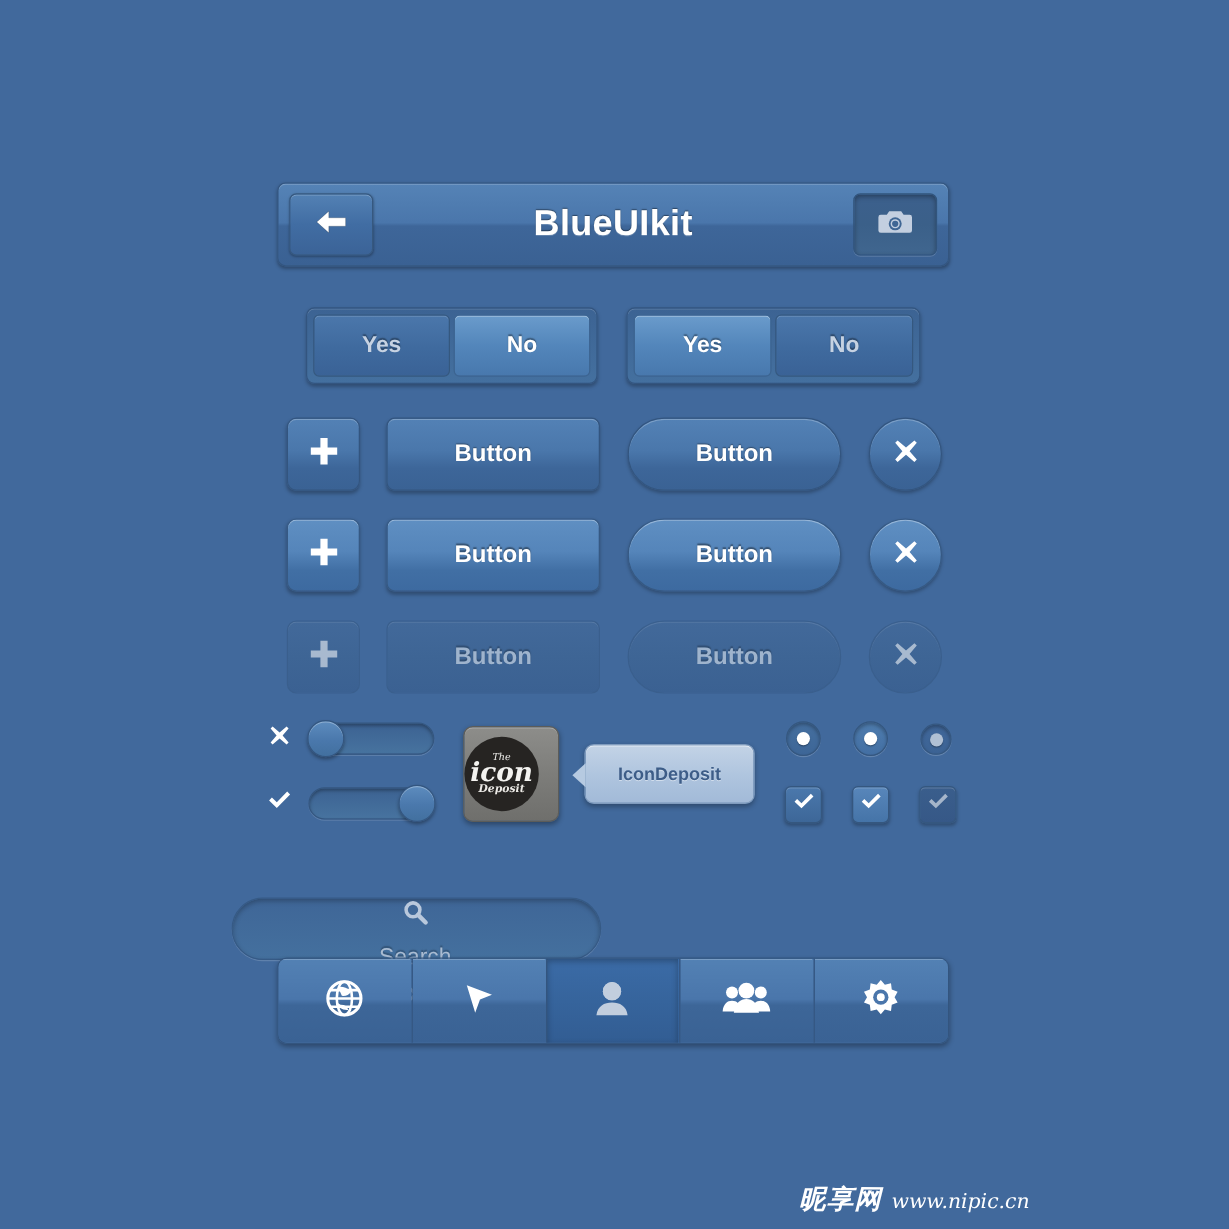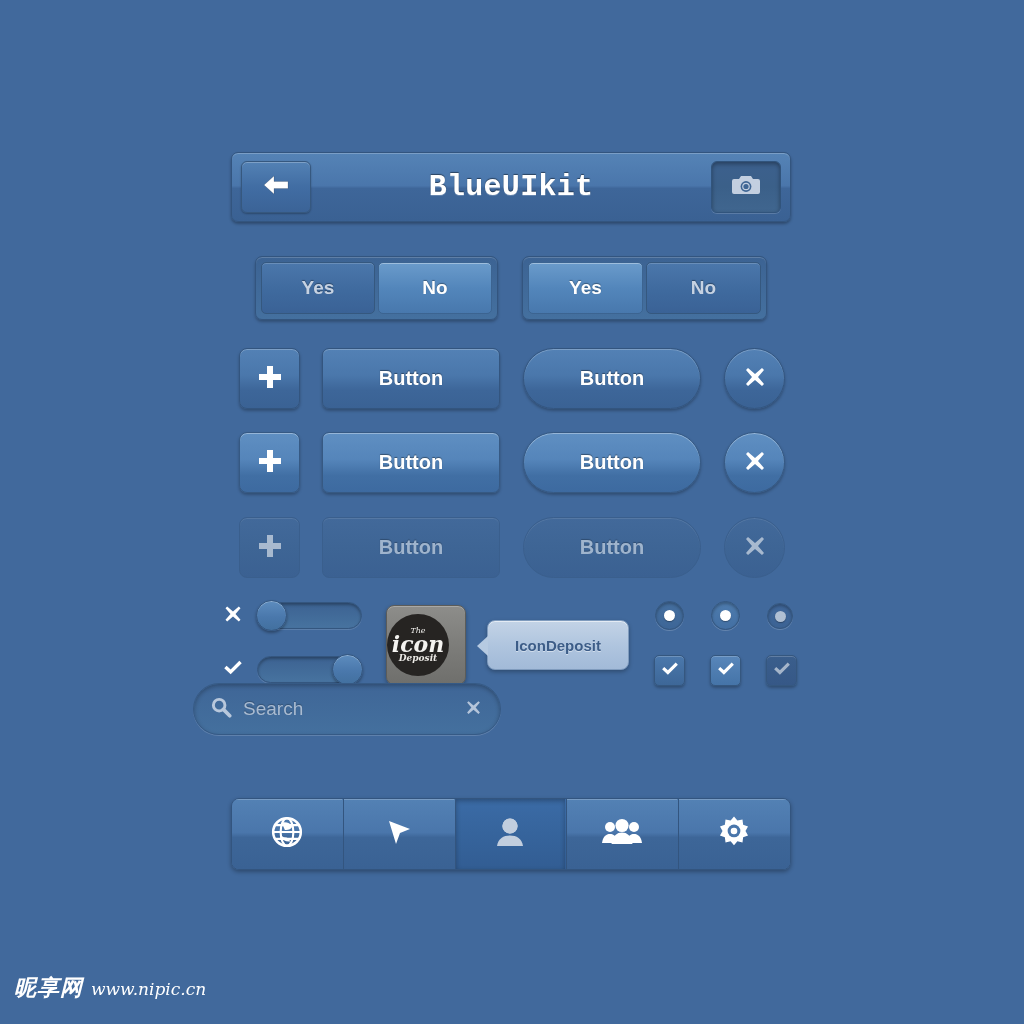--- a/index.html
+++ b/index.html
@@ -53,21 +53,21 @@
     border-radius: 6px;
     background: linear-gradient(to bottom, #3c608d 0%, #3b6089 50%, #40668f 100%);
     border: 1px solid #31547c;
     box-shadow: 0 2px 4px rgba(0,0,0,0.35) inset,
                 0 1px 0 rgba(255,255,255,0.16);
     display: flex; align-items: center; justify-content: center;
   }
   .title-text {
     flex: 1;
     text-align: center;
-    font-family: Liberation Mono, monospace;
+    font-family: Liberation Sans, sans-serif;
     font-size: 30px;
     font-weight: bold;
     color: #ffffff;
     text-shadow: 0 -1px 1px rgba(0,0,0,0.45), 0 1px 0 rgba(255,255,255,0.20);
     letter-spacing: 0.3px;
   }
 
   
   .seg-group {
     position: absolute;
@@ -302,25 +302,26 @@
   
   .search {
     position: absolute;
     height: 52px;
     border-radius: 26px;
     display: flex; align-items: center;
     padding: 0 18px 0 16px;
     gap: 11px;
   }
   #search-1 {
-    left: 193px; top: 683px; width: 308px;
+    left: 193px; top: 748px; width: 308px;
     background: linear-gradient(to bottom, #3f6697 0%, #44709e 100%);
     border: 1px solid #365a85;
     box-shadow: 0 2px 4px rgba(0,0,0,0.26) inset,
                 0 1px 0 rgba(255,255,255,0.16);
+    flex-direction: column;
   }
   #search-2 {
     left: 524px; top: 716px; width: 305px;
     background: linear-gradient(to bottom, #49759f 0%, #4a78aa 100%);
     border: 1px solid #3a6090;
     box-shadow: 0 2px 4px rgba(0,0,0,0.20) inset,
                 0 1px 0 rgba(255,255,255,0.22);
   }
   .search-text { flex: 1; font-size: 19px; }
   .ph  { color: #a9bbd1; text-shadow: 0 -1px 1px rgba(0,0,0,0.25); }
@@ -349,23 +350,23 @@
   }
   .tab.active {
     background: linear-gradient(to bottom, #3b6ba6 0%, #36649c 50%, #325d93 100%);
     box-shadow: 0 2px 5px rgba(0,0,0,0.28) inset;
   }
   .tab + .tab { border-left: 1px solid #33557f; }
 
   
   .watermark {
     position: absolute;
-    left: 0; bottom: 12px;
+    left: 0; bottom: 0;
     width: 872px; height: 48px;
-    display: flex; align-items: center; justify-content: flex-start;
+    display: flex; align-items: center; justify-content: flex-end;
     padding: 0 14px;
   }
   .wm-left { display: flex; align-items: baseline; gap: 8px; }
   .wm-cn {
     font-family: "DejaVu Sans", sans-serif;
     font-size: 22px; font-weight: bold; color: #ffffff;
     font-style: italic; letter-spacing: 1px;
   }
   .wm-url {
     font-family: "DejaVu Serif", serif;

